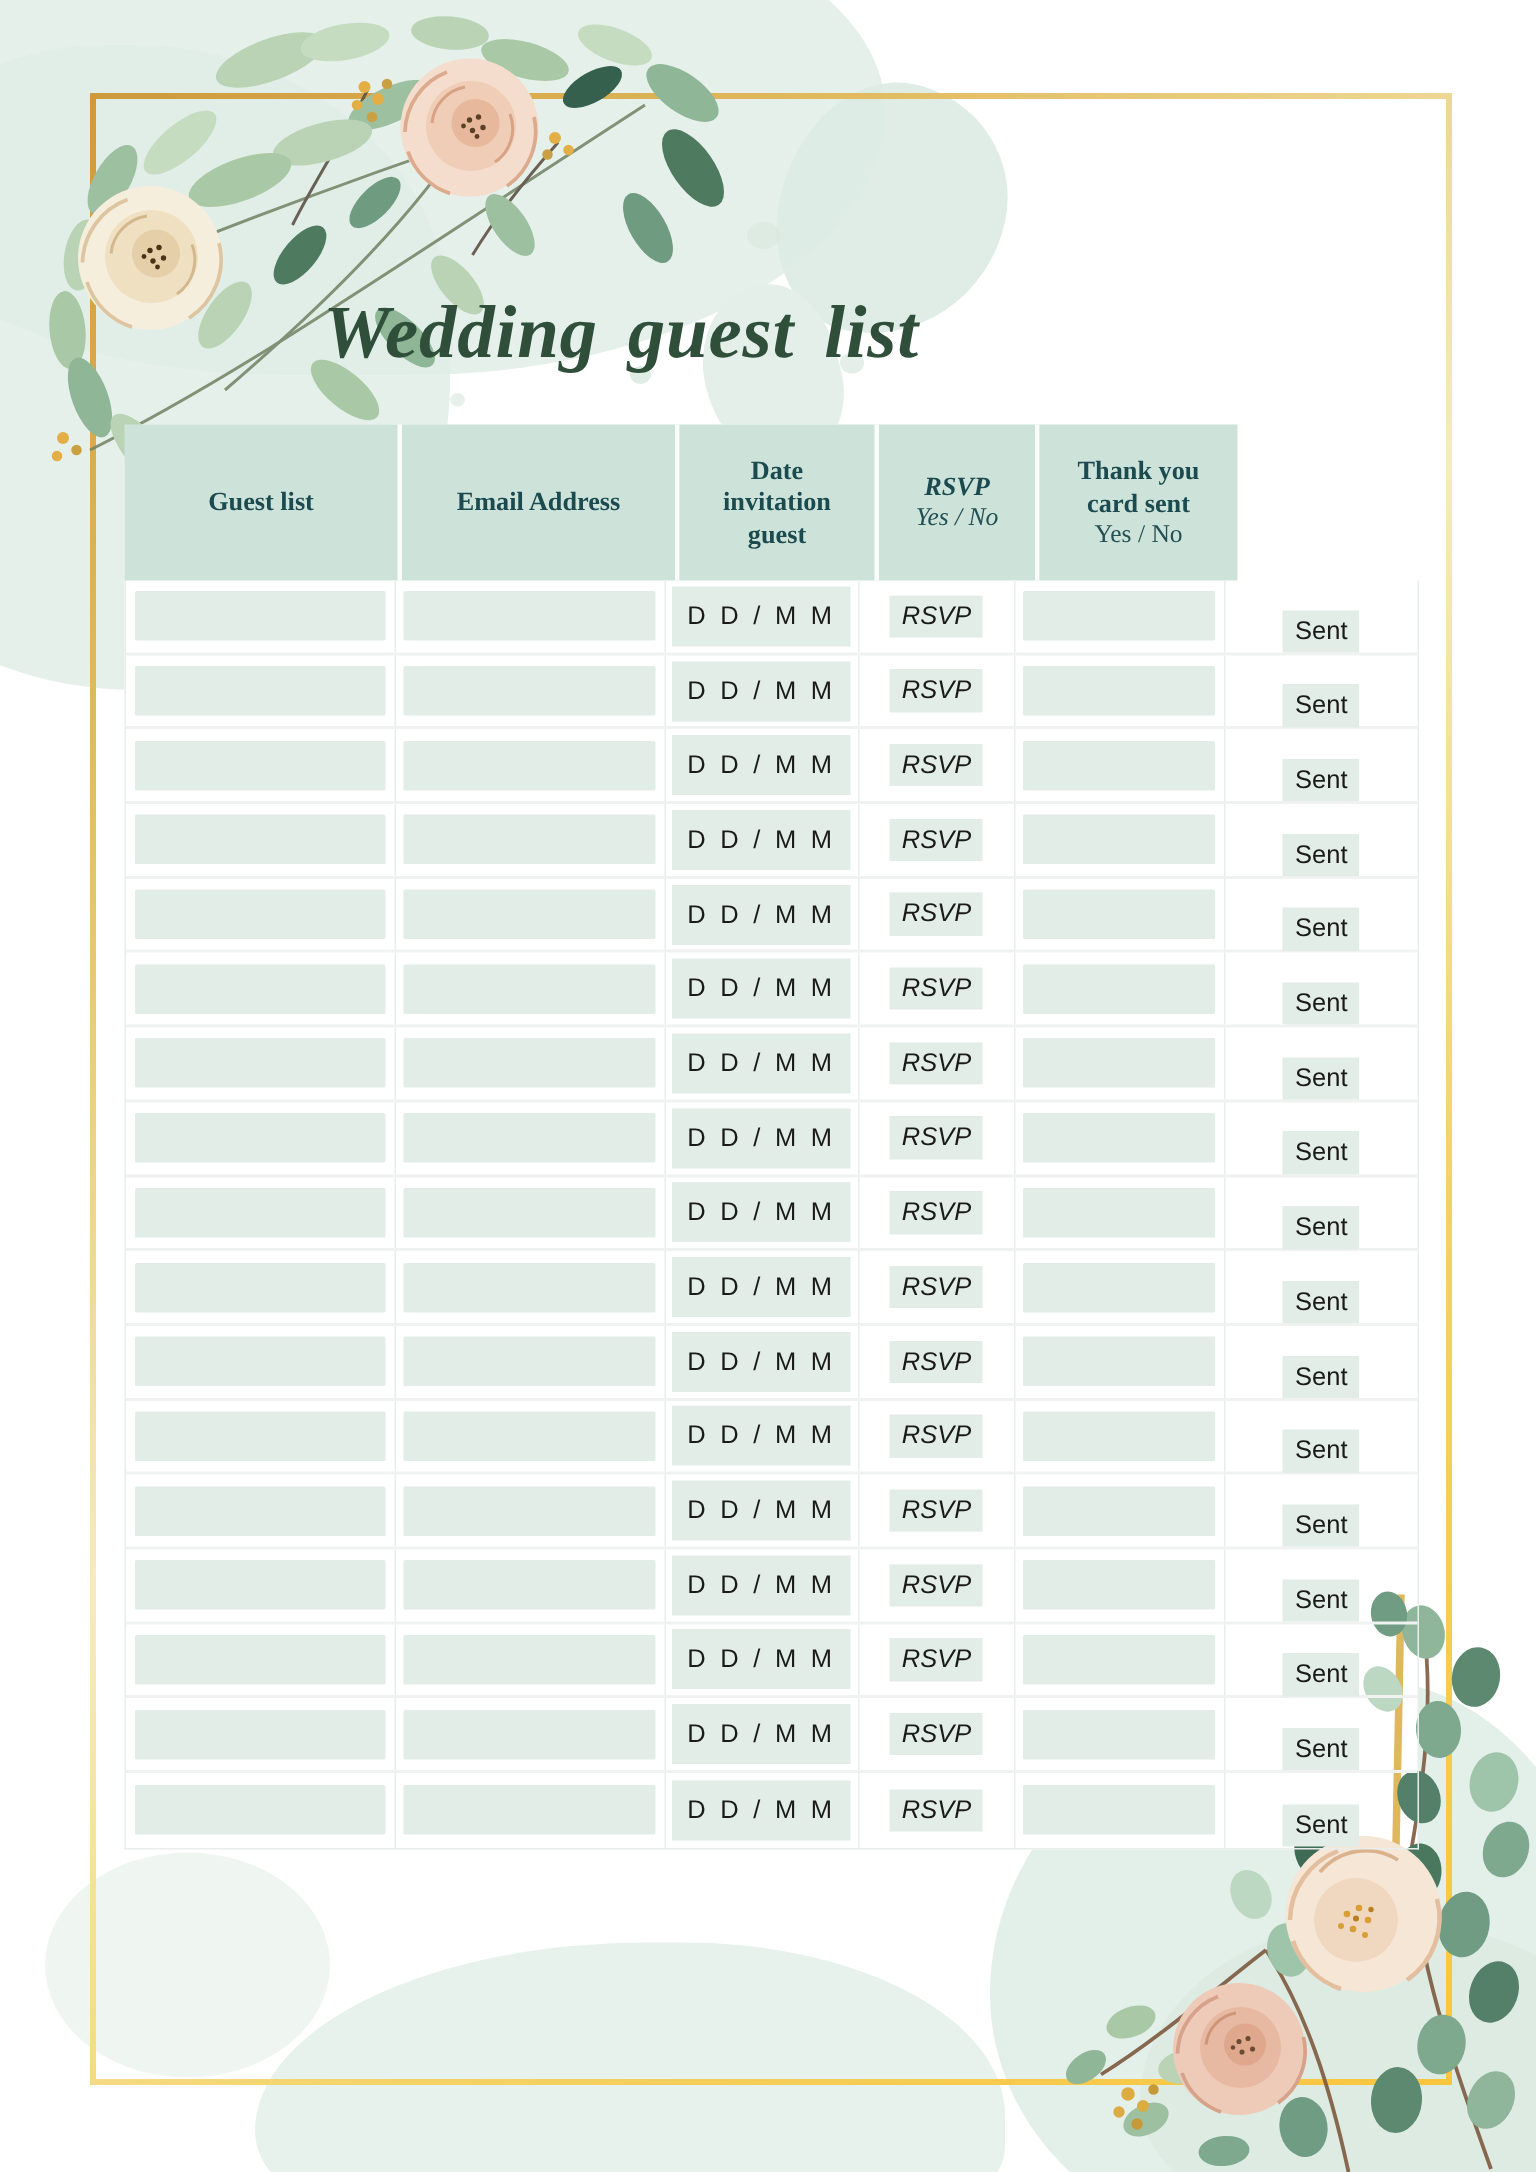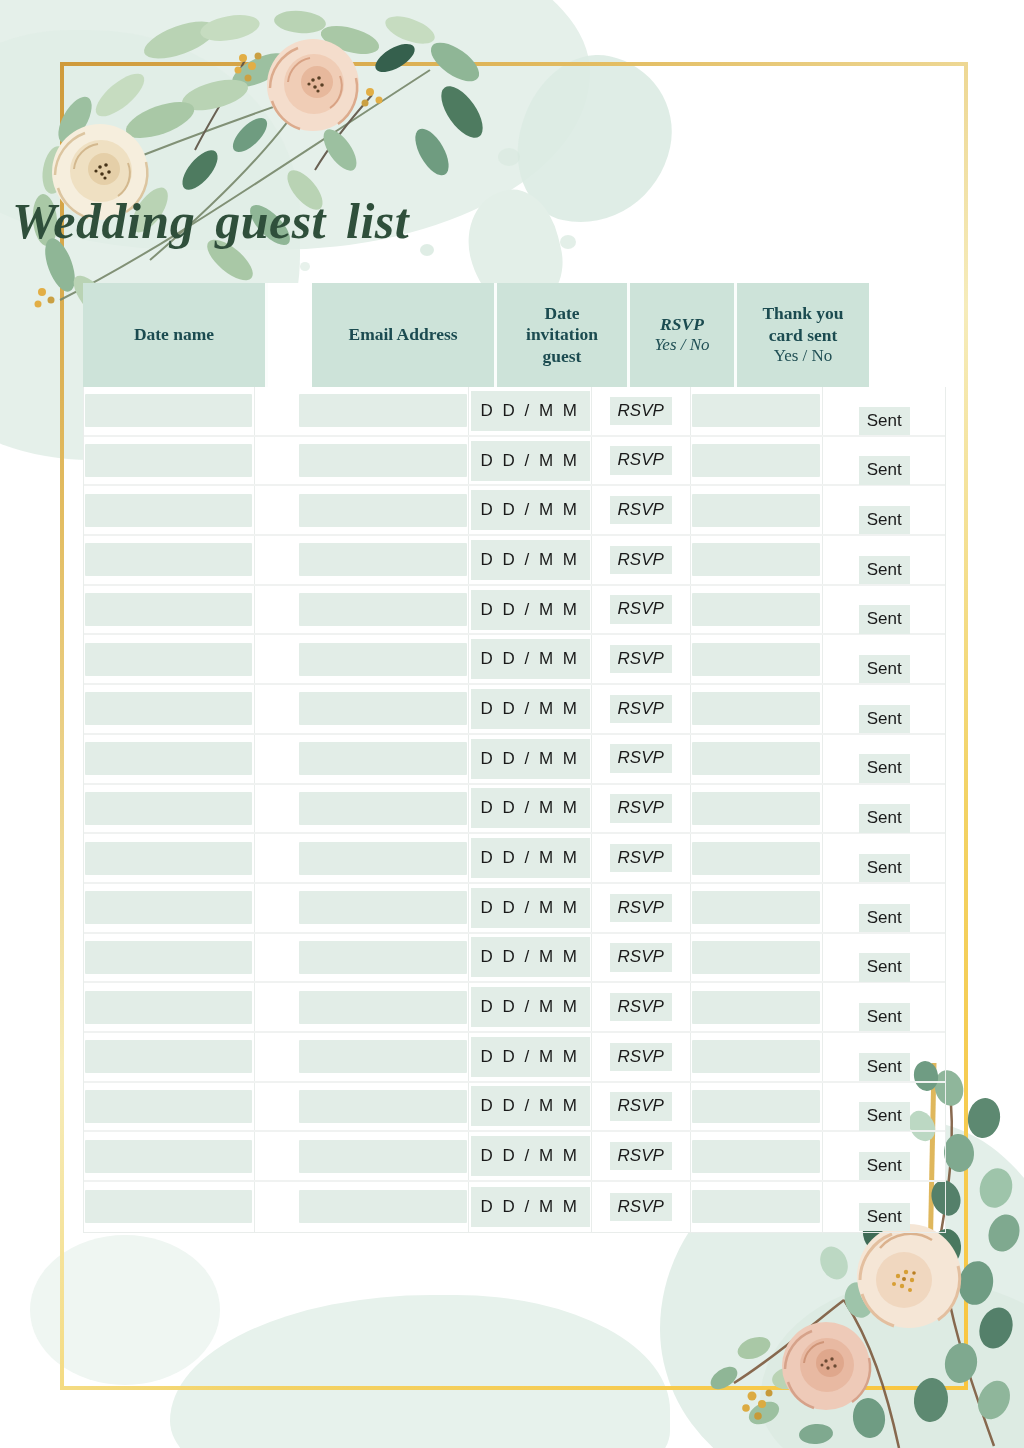--- a/index.html
+++ b/index.html
@@ -32,39 +32,40 @@
     left:60px;top:62px;width:908px;height:1328px;
     box-sizing:border-box;
     border:4px solid;
     border-image:linear-gradient(140deg,#cf9a3b 0%,#e3bd62 22%,#f6ecbb 48%,#f3d264 72%,#f9c53e 100%) 1;
   }
 
   
   .title{
     position:absolute;z-index:4;
     left:0;top:192px;width:816px;
+    text-align:center;
     font-size:50px;font-weight:bold;font-style:italic;
     color:#2f4f3b;letter-spacing:.5px;word-spacing:7px;
     padding-left:12px;box-sizing:border-box;
   }
 
   
   .table-backdrop{position:absolute;z-index:2;left:83px;top:283px;width:863px;height:950px;background:#ffffff;}
   .guest-table{position:absolute;z-index:4;left:83px;top:283px;width:863px;}
   .thead{display:flex;height:104px;}
   .th{
     box-sizing:border-box;background:#cde3d9;
     display:flex;flex-direction:column;justify-content:center;align-items:center;
     text-align:center;color:#1b4b50;font-weight:bold;font-size:17.5px;line-height:1.22;
     border-right:3px solid #fbfdfc;padding:2px 10px;
   }
   .th:last-child{border-right:none;}
   .th .sub{font-weight:normal;font-size:17px;color:#215055;}
   .col-guest{width:185px;}
-  .col-email{width:185px;margin-left:44px;}
+  .col-email{width:185px;}
   .col-date{width:133px;}
   .col-rsvp{width:107px;font-style:italic;}
   .col-gift{width:144px;}
   .col-thanks{width:132px;}
   .th.col-date{padding:2px 20px;}
 
   .tbody{border:1px solid #e9edeb;border-top:none;box-sizing:border-box;}
   .tr{display:flex;height:49.7px;border-bottom:2px solid #f0f2f1;box-sizing:border-box;}
   .tr:last-child{border-bottom:none;}
   .td{
@@ -267,21 +268,21 @@
           <circle cx="128" cy="317" r="1.5"></circle>
       </g>
     </g>
   </svg>
 
   <div class="title">Wedding guest list</div>
 
   <div class="guest-table">
     <div class="thead">
       <div class="th col-guest">
-        <span>Date name</span>
+        <span>Guest list</span>
       </div>
       <div class="th col-email">
         <span>Email Address</span>
       </div>
       <div class="th col-date">
         <span>Date invitation guest</span>
       </div>
       <div class="th col-rsvp">
         <span>RSVP</span>
         <span class="sub">Yes / No</span>

